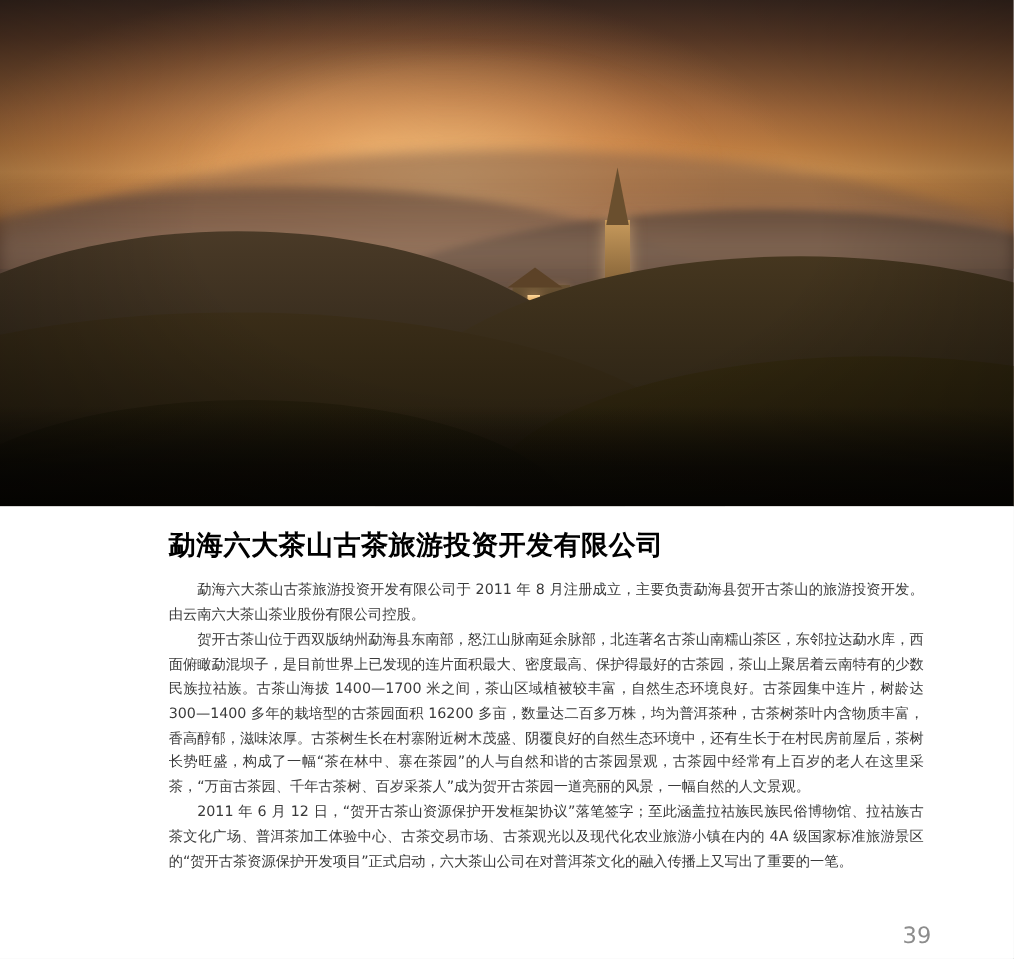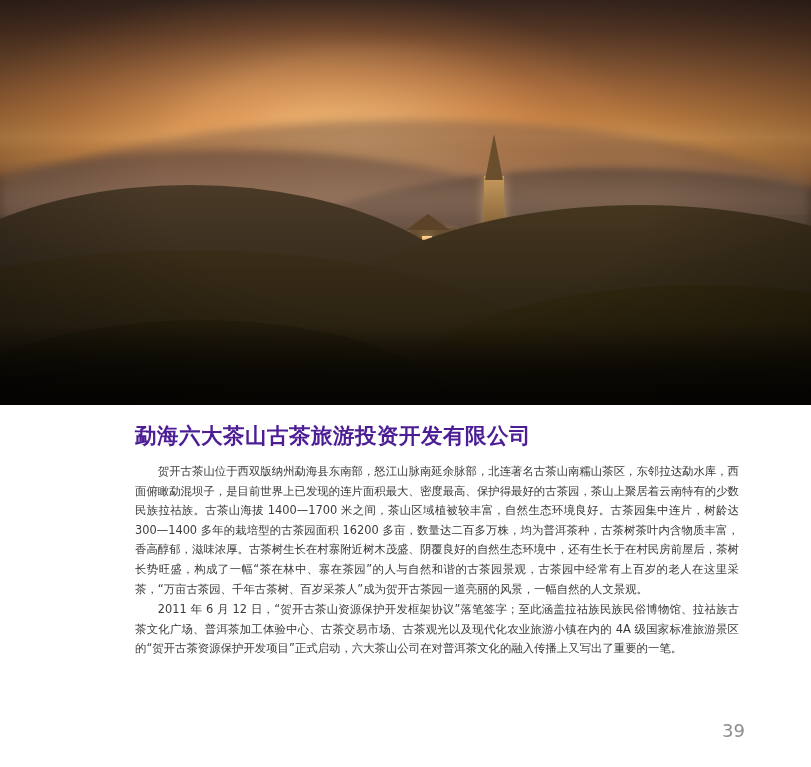--- a/index.html
+++ b/index.html
@@ -121,40 +121,40 @@
     width: 811px;
     height: 362px;
     background: #ffffff;
   }
   .title {
     margin: 0;
     padding: 16px 0 0 135px;
     font-family: "DejaVu Sans", "Liberation Sans", sans-serif;
     font-size: 21.5px;
     font-weight: bold;
-    color: #4c1d95;
+    color: #000000;
     letter-spacing: 0.5px;
   }
   .body {
     margin: 0;
     padding: 12px 72px 0 135px;
   }
   .para {
     margin: 0 0 1px 0;
     font-family: "DejaVu Sans", "Liberation Sans", sans-serif;
     font-size: 11.4px;
     line-height: 19.6px;
     color: #3a3a3a;
     text-align: justify;
     text-indent: 2em;
   }
   .page-number {
     position: absolute;
     right: 66px;
-    bottom: 26px;
+    bottom: 8px;
     font-family: "DejaVu Sans", "Liberation Sans", sans-serif;
     font-size: 18px;
     color: #8c8c8c;
   }
 </style>
 </head>
 <body>
 
 <div class="page">
 
@@ -189,19 +189,20 @@
     <div class="hill h3"></div>
     <div class="hill h4"></div>
     <div class="hill h5"></div>
     <div class="foreground"></div>
     <div class="vignette"></div>
   </div>
 
   <div class="article">
     <h1 class="title">勐海六大茶山古茶旅游投资开发有限公司</h1>
     <div class="body">
+      <p class="para">勐海六大茶山古茶旅游投资开发有限公司于 2011 年 8 月注册成立，主要负责勐海县贺开古茶山的旅游投资开发。由云南六大茶山茶业股份有限公司控股。</p>
       <p class="para">贺开古茶山位于西双版纳州勐海县东南部，怒江山脉南延余脉部，北连著名古茶山南糯山茶区，东邻拉达勐水库，西面俯瞰勐混坝子，是目前世界上已发现的连片面积最大、密度最高、保护得最好的古茶园，茶山上聚居着云南特有的少数民族拉祜族。古茶山海拔 1400—1700 米之间，茶山区域植被较丰富，自然生态环境良好。古茶园集中连片，树龄达 300—1400 多年的栽培型的古茶园面积 16200 多亩，数量达二百多万株，均为普洱茶种，古茶树茶叶内含物质丰富，香高醇郁，滋味浓厚。古茶树生长在村寨附近树木茂盛、阴覆良好的自然生态环境中，还有生长于在村民房前屋后，茶树长势旺盛，构成了一幅“茶在林中、寨在茶园”的人与自然和谐的古茶园景观，古茶园中经常有上百岁的老人在这里采茶，“万亩古茶园、千年古茶树、百岁采茶人”成为贺开古茶园一道亮丽的风景，一幅自然的人文景观。</p>
       <p class="para">2011 年 6 月 12 日，“贺开古茶山资源保护开发框架协议”落笔签字；至此涵盖拉祜族民族民俗博物馆、拉祜族古茶文化广场、普洱茶加工体验中心、古茶交易市场、古茶观光以及现代化农业旅游小镇在内的 4A 级国家标准旅游景区的“贺开古茶资源保护开发项目”正式启动，六大茶山公司在对普洱茶文化的融入传播上又写出了重要的一笔。</p>
     </div>
     <div class="page-number">39</div>
   </div>
 
 </div>
 
 </body></html>

